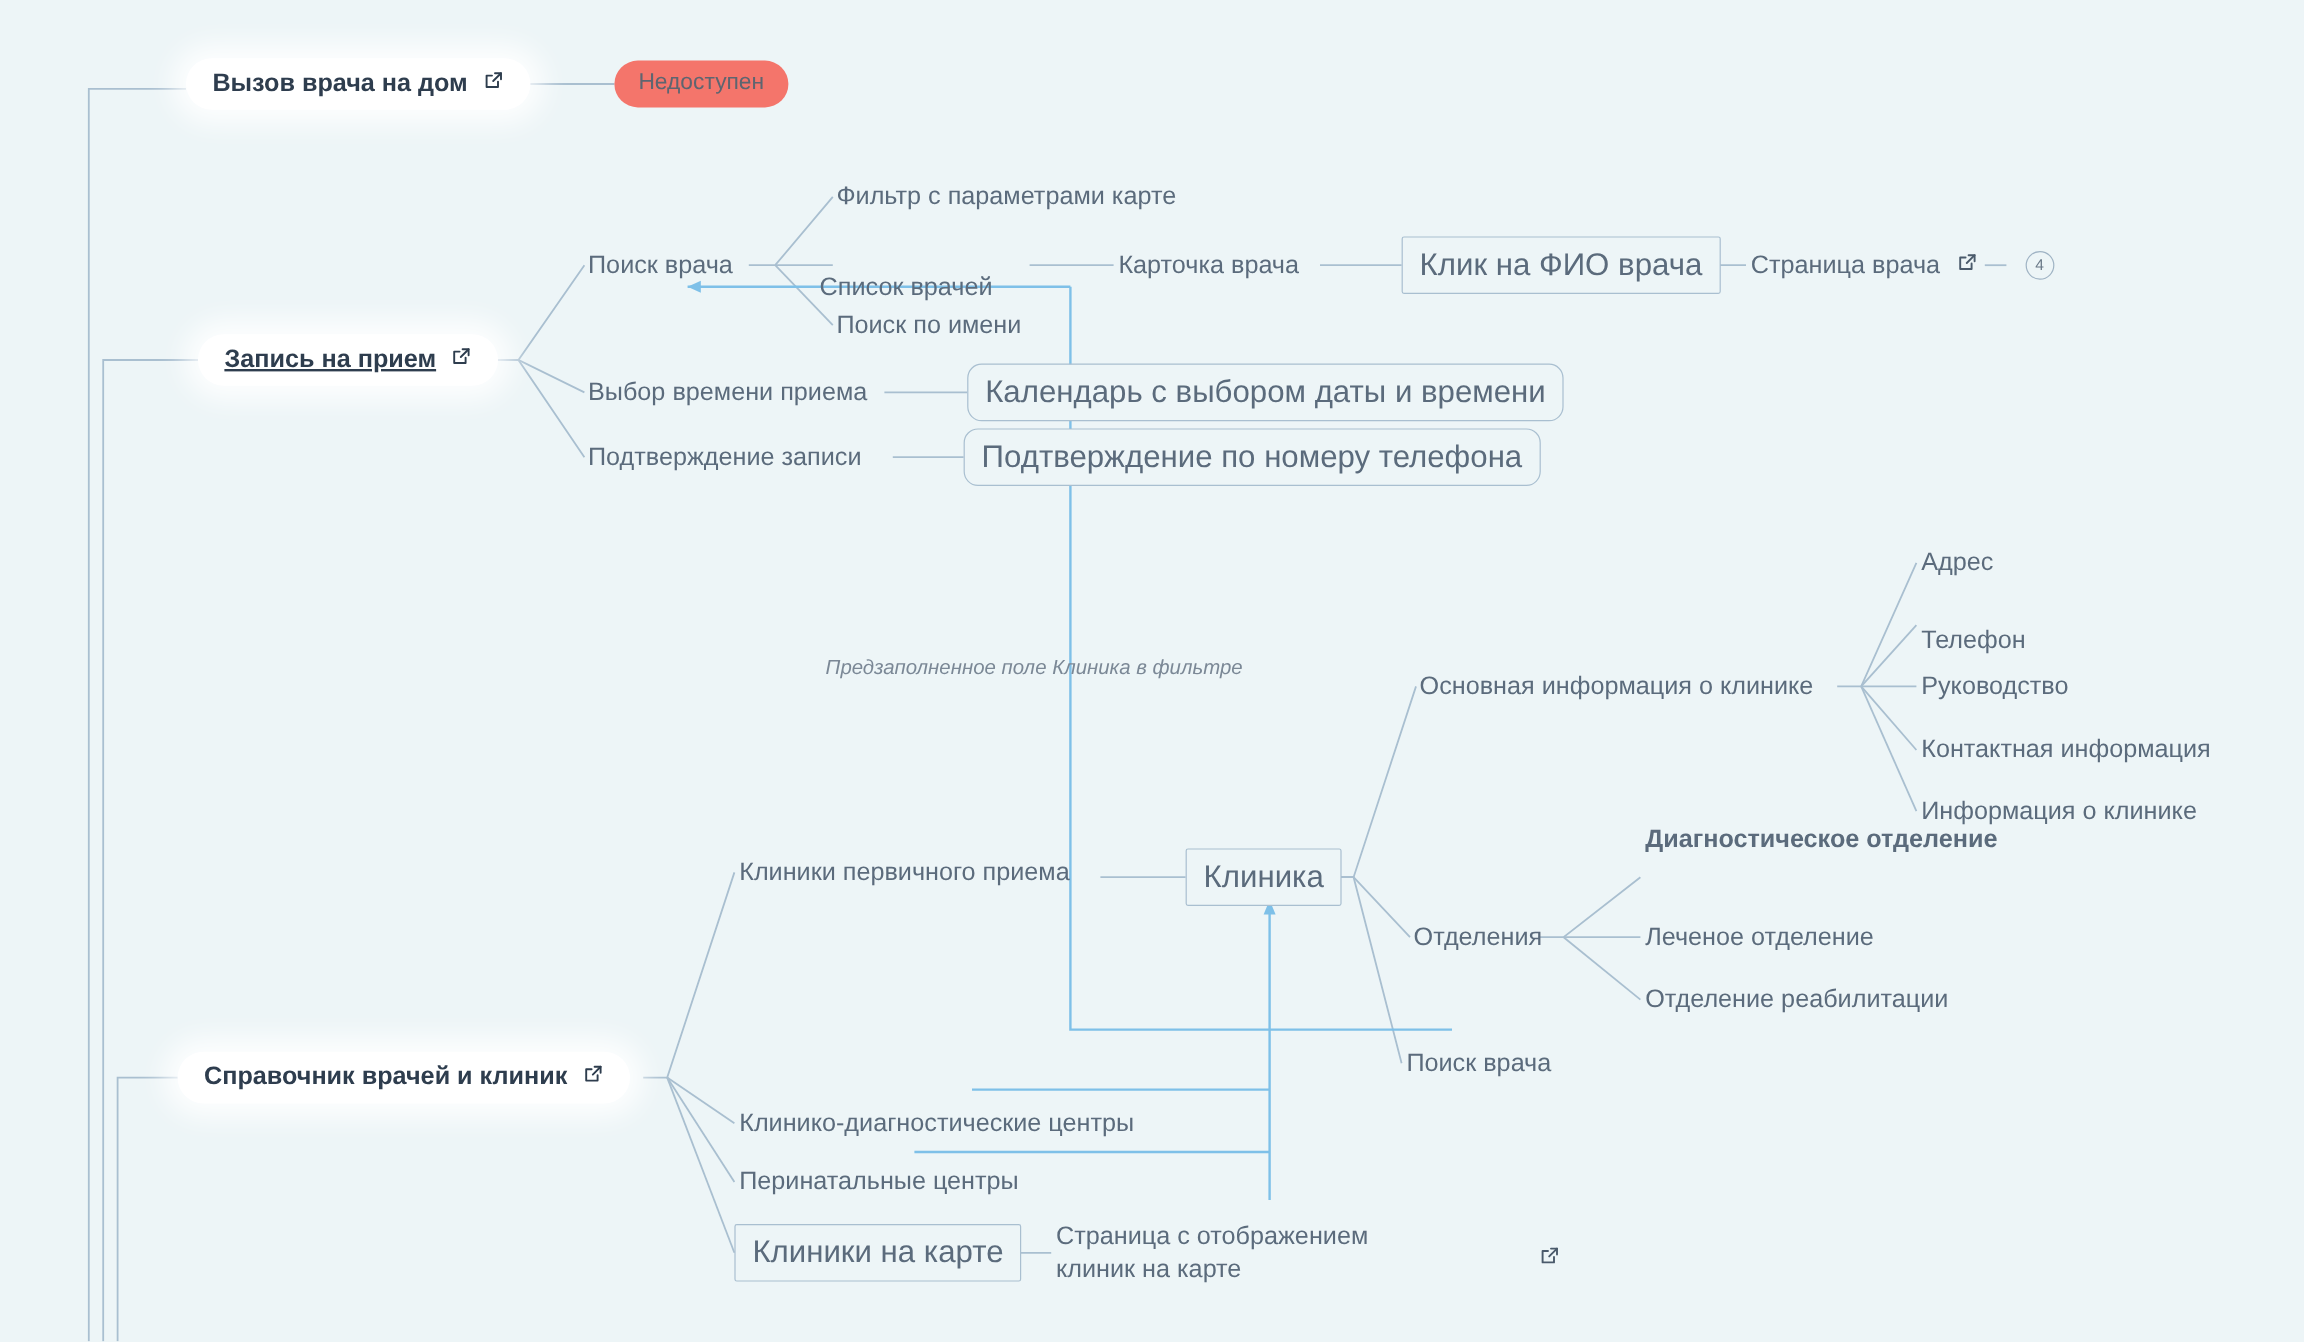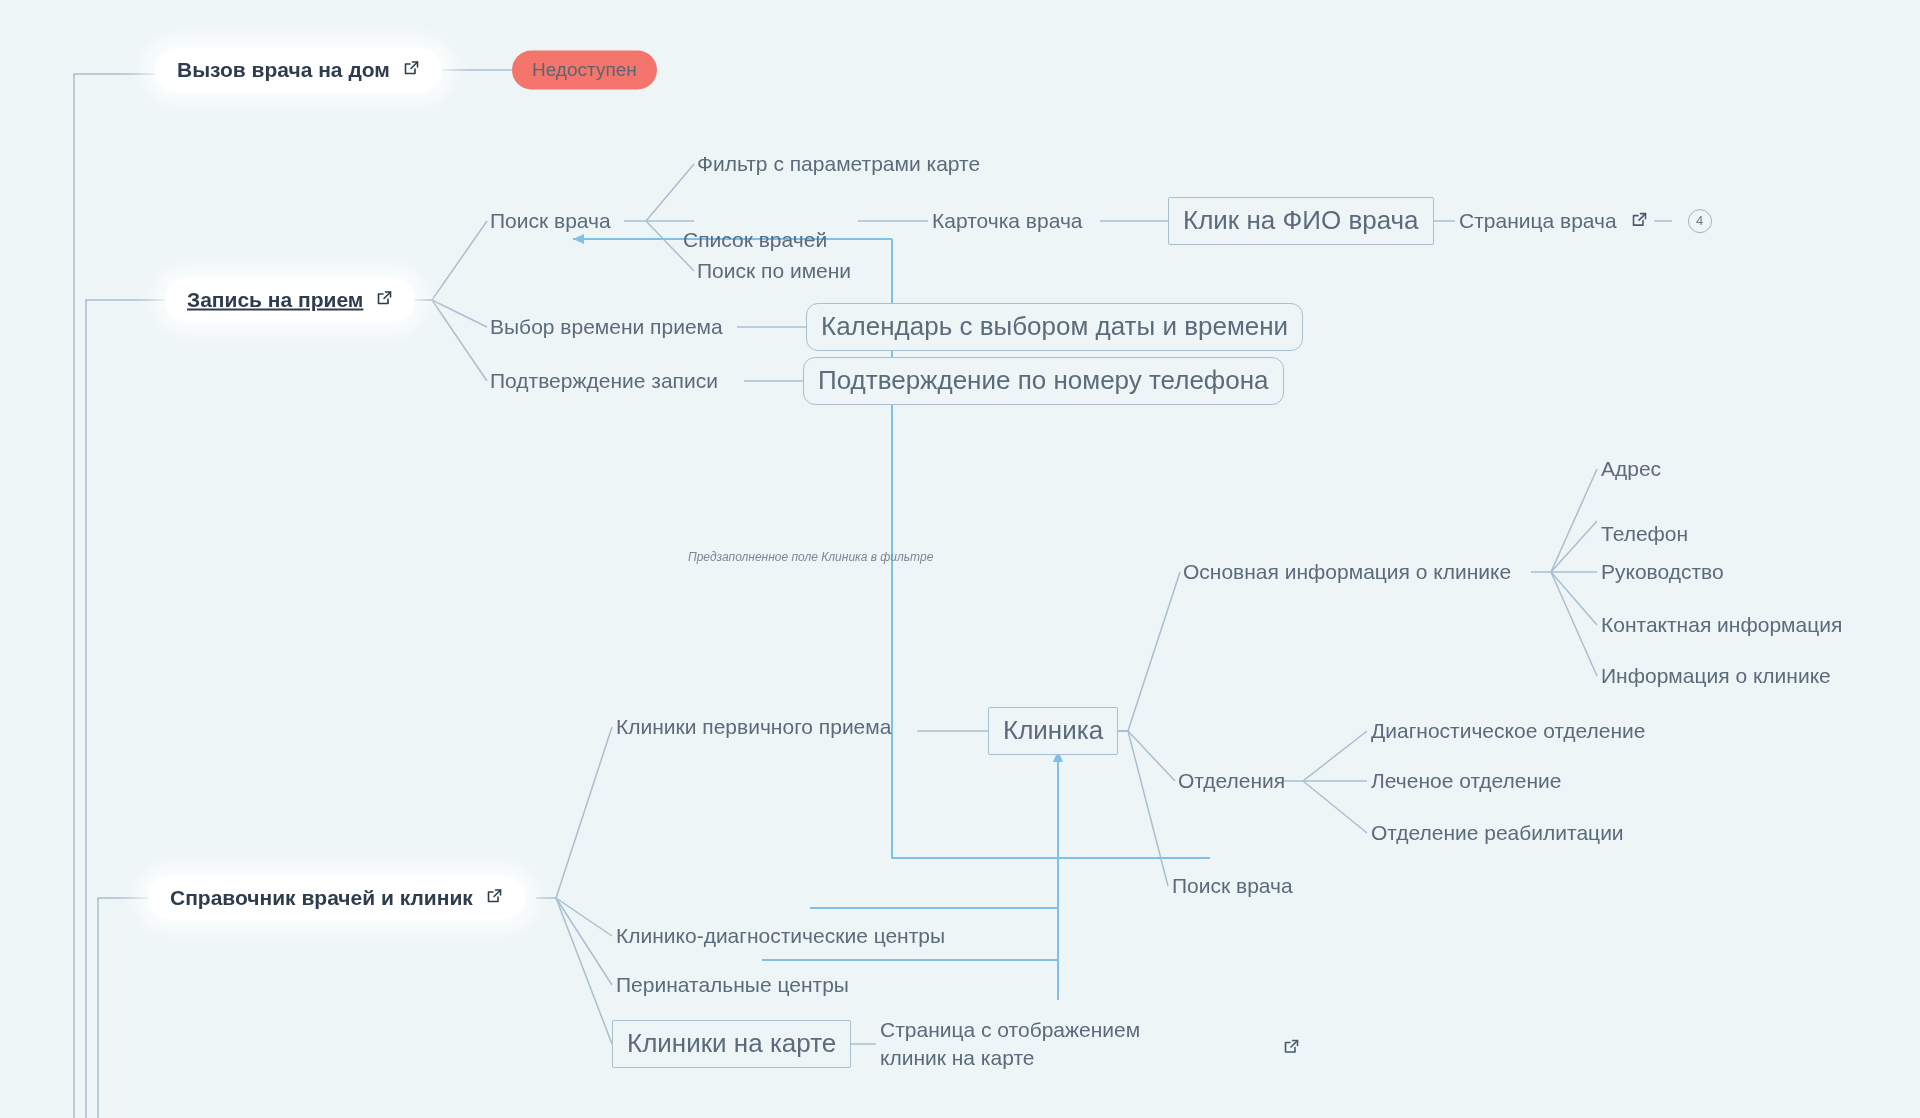--- a/index.html
+++ b/index.html
@@ -70,21 +70,21 @@
     transform: translateY(-50%);
   }
   
   .box.round {
     border-radius: 12px;
   }
   .note {
     position: absolute;
     font-style: italic;
     color: #7B8896;
-    font-size: 12px;
+    font-size: 17px;
     white-space: nowrap;
     transform: translateY(-50%);
   }
   .two-line {
     white-space: normal;
     width: 265px;
   }
   .ext-icon { flex: none; display: inline-block; vertical-align: middle; }
   .badge-count {
     display: inline-flex;
@@ -225,21 +225,21 @@
   <div class="box" style="left:988px; top:731px;">Клиника</div>
 
   <div class="node" style="left:1183px; top:572px;">Основная информация о клинике</div>
   <div class="node" style="left:1601px; top:469px;">Адрес</div>
   <div class="node" style="left:1601px; top:521px;margin-top:13px;">Телефон</div>
   <div class="node" style="left:1601px; top:572px;">Руководство</div>
   <div class="node" style="left:1601px; top:625px;">Контактная информация</div>
   <div class="node" style="left:1601px; top:676px;">Информация о клинике</div>
 
   <div class="node" style="left:1178px; top:781px;">Отделения</div>
-  <div class="node" style="left:1371px; top:731px;">Диагностическое отделение</div>
+  <div class="node" style="left:1371px; top:700px;font-weight:bold;">Диагностическое отделение</div>
   <div class="node" style="left:1371px; top:781px;">Леченое отделение</div>
   <div class="node" style="left:1371px; top:833px;">Отделение реабилитации</div>
 
   <div class="node" style="left:1172px; top:886px;">Поиск врача</div>
 
   <div class="pill" style="left:148px; top:898px;">
     <span>Справочник врачей и клиник</span>
     <span class="ext-icon">
       <svg width="17" height="17" viewBox="0 0 17 17" fill="none" stroke="#2E3D4E" stroke-width="1.6" stroke-linecap="round" stroke-linejoin="round">
         <path d="M9.5 2.5 H14.5 V7.5"></path>

